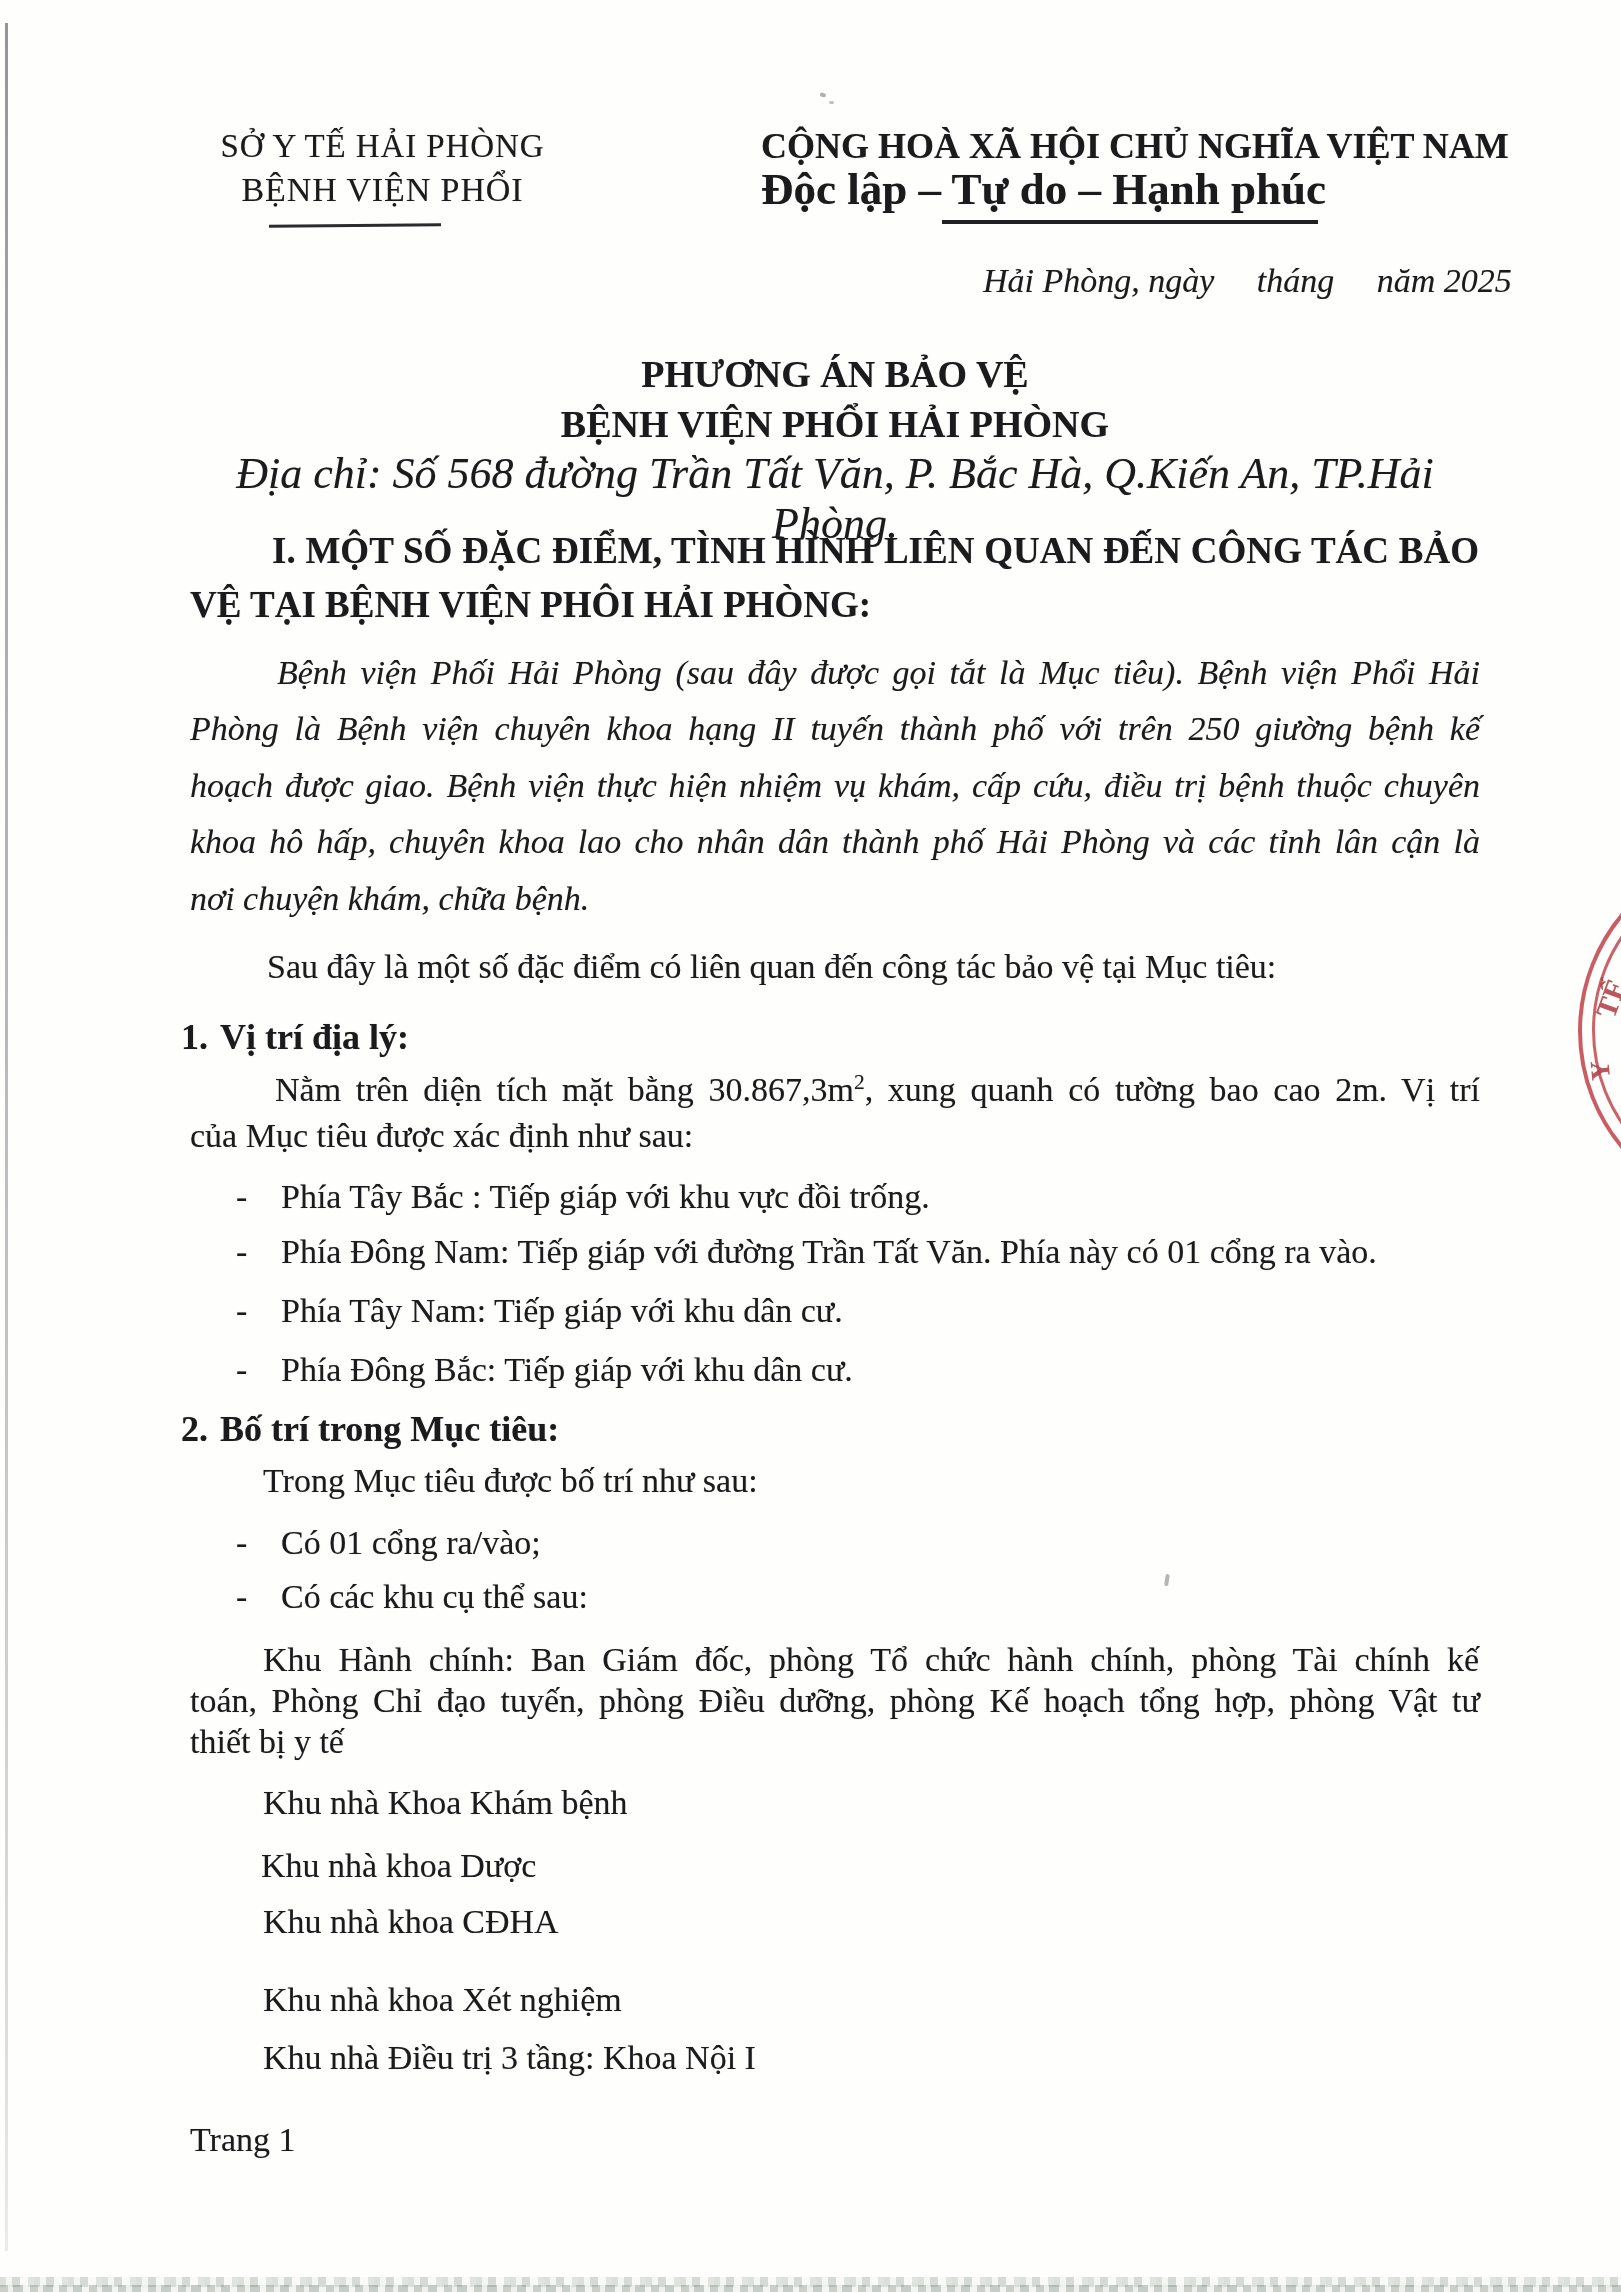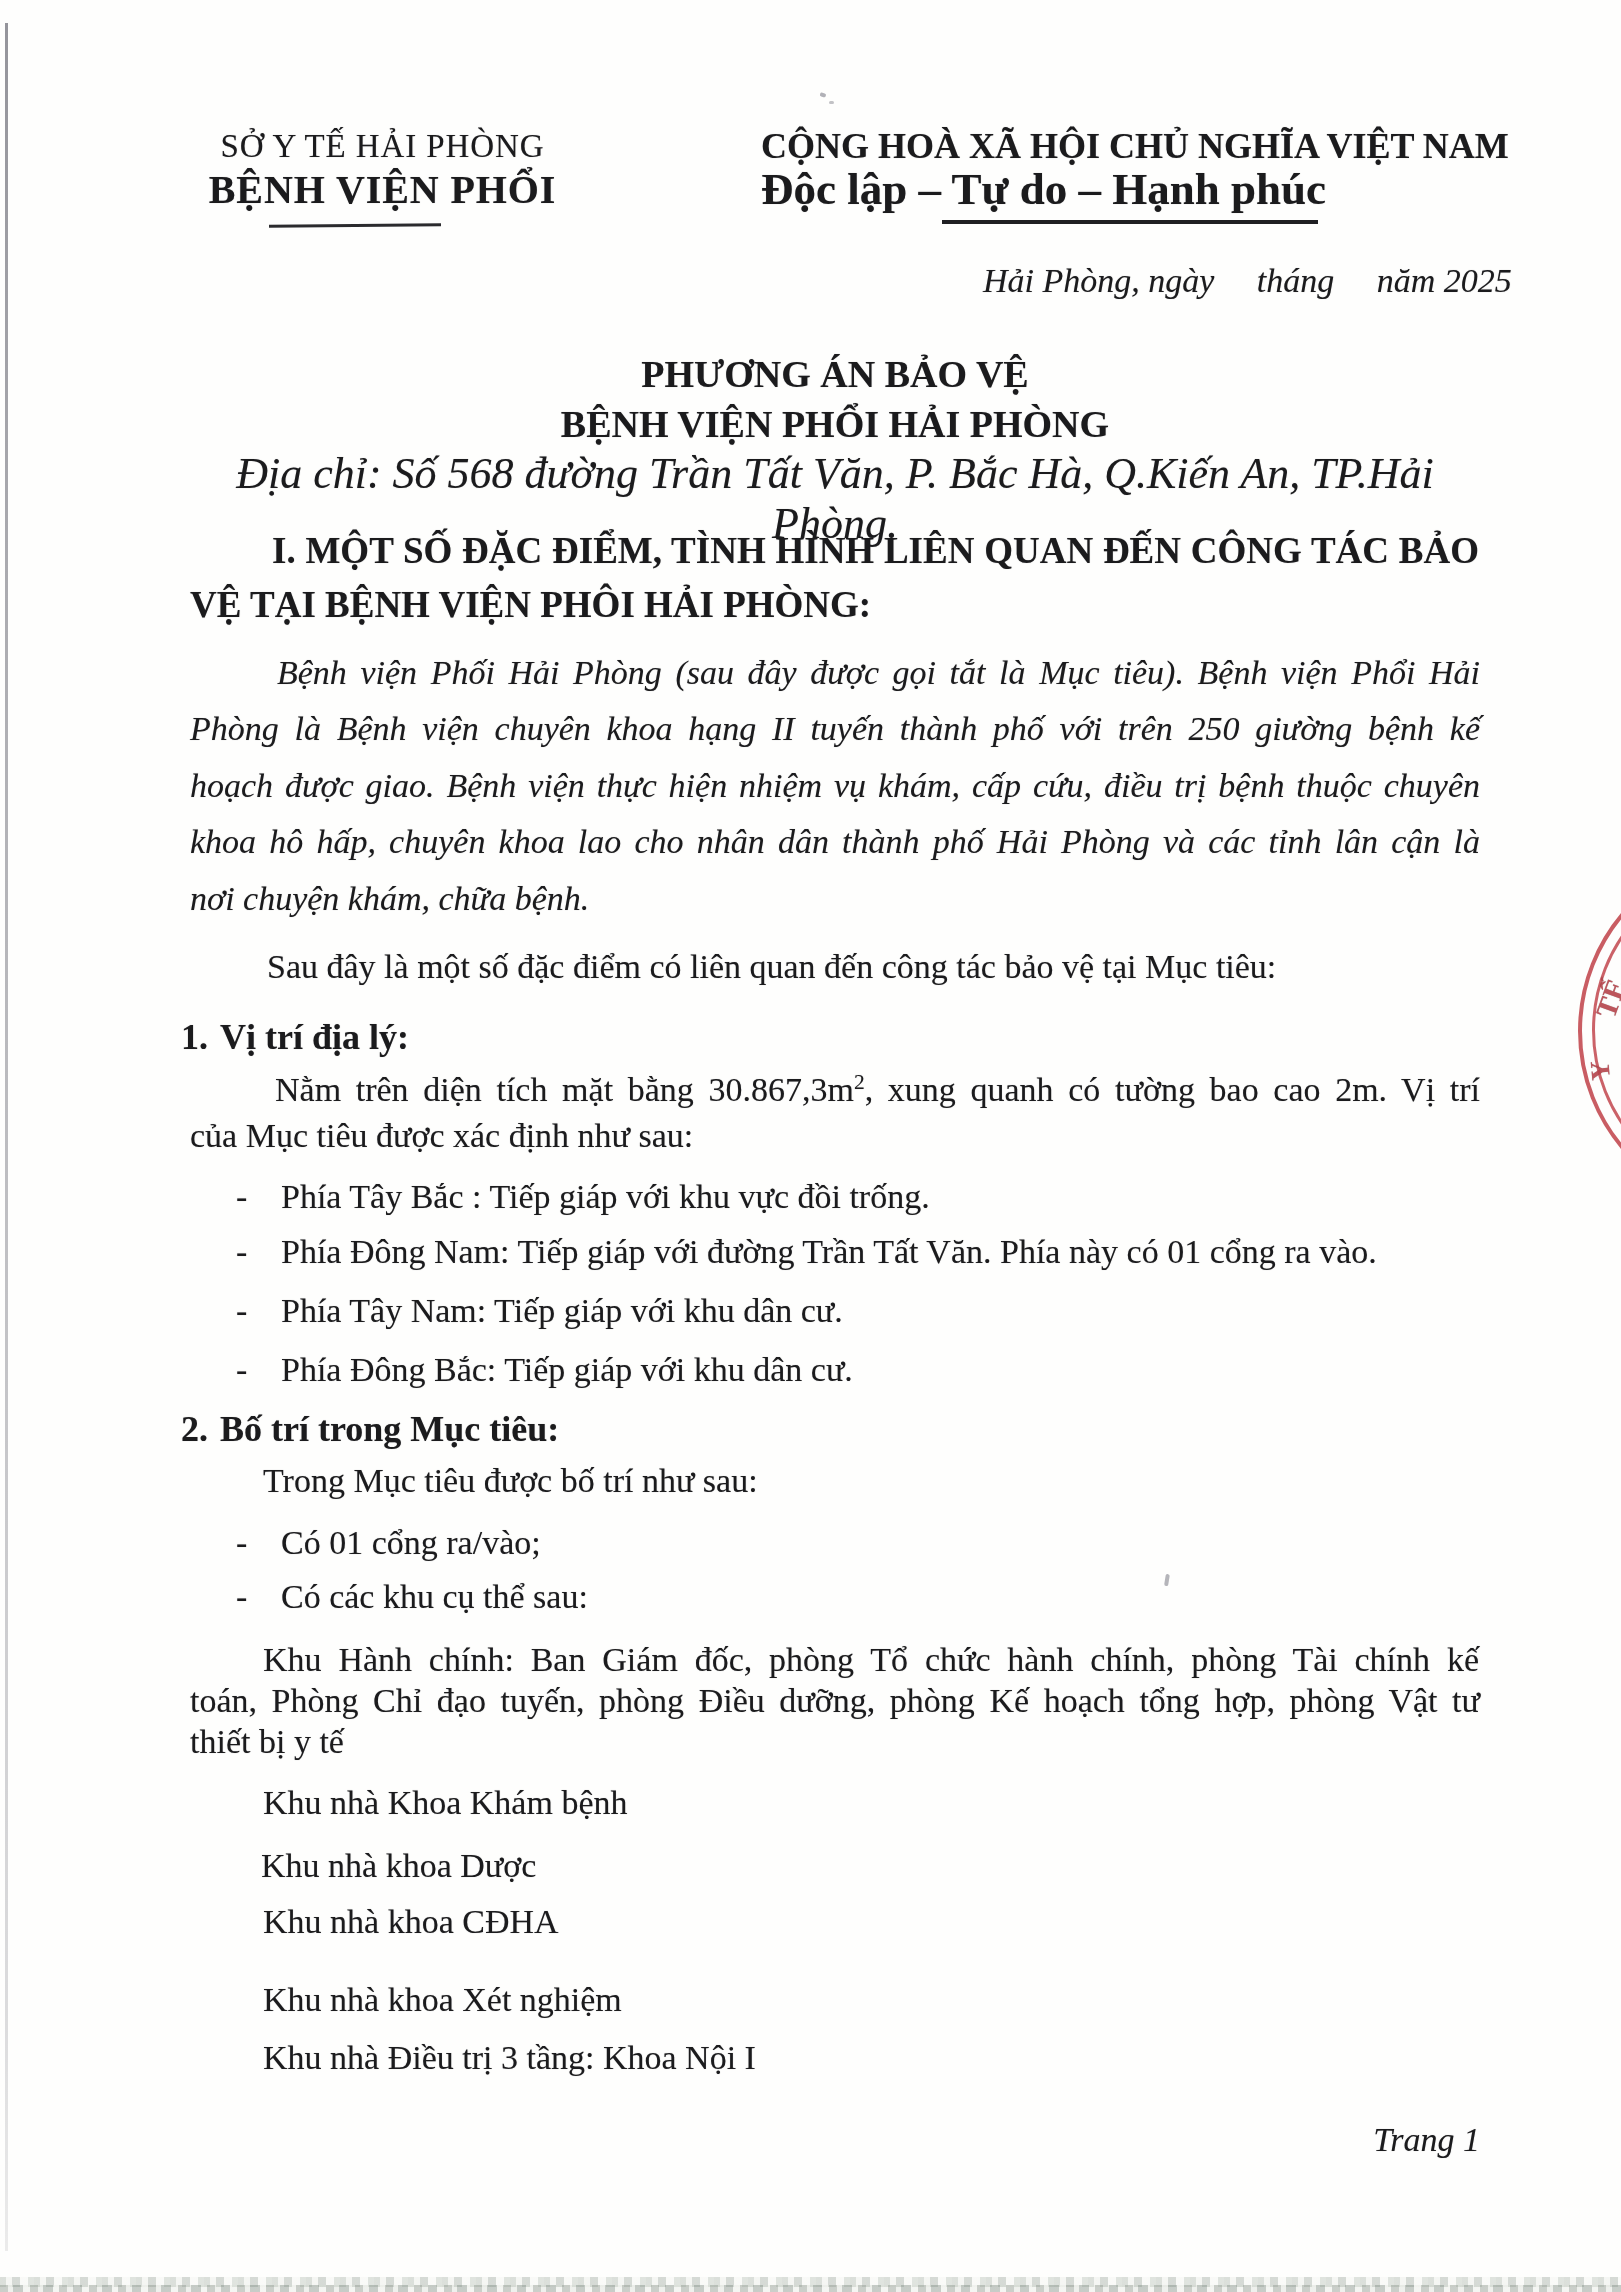--- a/index.html
+++ b/index.html
@@ -9,21 +9,21 @@
     background:#fefefd;
     overflow:hidden;
     font-family:"Liberation Serif","DejaVu Serif",serif;
     color:#1b1b1d;
     text-shadow:0 0 0.9px rgba(40,40,45,.38);
   }
   .abs{position:absolute;}
   
   .hdr-left{left:208px;top:125px;width:349px;text-align:center;}
   .hdr-left .l1{font-size:33px;line-height:43px;letter-spacing:0.9px;}
-  .hdr-left .l2{font-size:40px;line-height:43px;font-weight:bold;letter-spacing:0.9px;}
+  .hdr-left .l2{font-size:34px;line-height:43px;font-weight:normal;letter-spacing:0.9px;}
   .ul-left{left:269px;top:224px;width:172px;height:2.7px;background:#2b2b2e;transform:rotate(-.5deg);}
   .hdr-right{left:761px;top:125px;width:766px;text-align:left;}
   .hdr-right .l1{font-size:36px;line-height:43px;font-weight:bold;}
   .hdr-right .l2{font-size:45px;line-height:43px;font-weight:bold;}
   .ul-right{left:942px;top:220px;width:376px;height:3.6px;background:#202023;}
   .dateline{left:983px;top:262px;font-size:34px;font-style:italic;white-space:pre;}
   
   .title-block{left:190px;top:349px;width:1290px;text-align:center;}
   .title-block .t1,.title-block .t2{font-size:38px;line-height:50px;font-weight:bold;}
   .title-block .t3{font-size:44px;line-height:50px;font-style:italic;}
@@ -35,21 +35,21 @@
   .h1{font-size:37px;line-height:54px;font-weight:bold;}
   .h2{font-size:36px;line-height:43px;font-weight:bold;}
   .h2 .htx{margin-left:12px;}
   .ind-heading{padding-left:82px;width:1207px;}
   .ind-intro{padding-left:87px;width:1203px;}
   .ind-para{padding-left:85px;width:1205px;}
   .ind-admin{padding-left:73px;width:1216px;}
   sup.m2{font-size:21.5px;vertical-align:super;line-height:0;}
   .bullet{left:236px;}
   .bullet .dash{display:inline-block;width:45px;}
-  .footer{left:190px;top:2121px;width:1290px;text-align:right;font-size:34px;font-style:italic;}
+  .footer{left:190px;top:2121px;width:1290px;text-align:left;font-size:34px;}
   
   .scanline{left:5.4px;top:23px;width:2.7px;height:2228px;
     background:linear-gradient(to bottom,#82828a 0%,#9c9ca2 25%,#b9b9bd 60%,#d6d6d8 90%,#e8e8e8 100%);
     opacity:.85;}
   .noise1{left:0;top:2277px;width:1621px;height:9.9px;opacity:.8;
     background:repeating-linear-gradient(90deg,
       rgba(158,170,158,.45) 0 6.3px, rgba(208,214,204,.25) 6.3px 11.6px,
       rgba(128,142,130,.4) 11.6px 19.7px, rgba(224,228,220,.2) 19.7px 28px,
       rgba(170,182,170,.45) 28px 34px);}
   .noise2{left:0;top:2285px;width:1621px;height:8px;opacity:.9;

